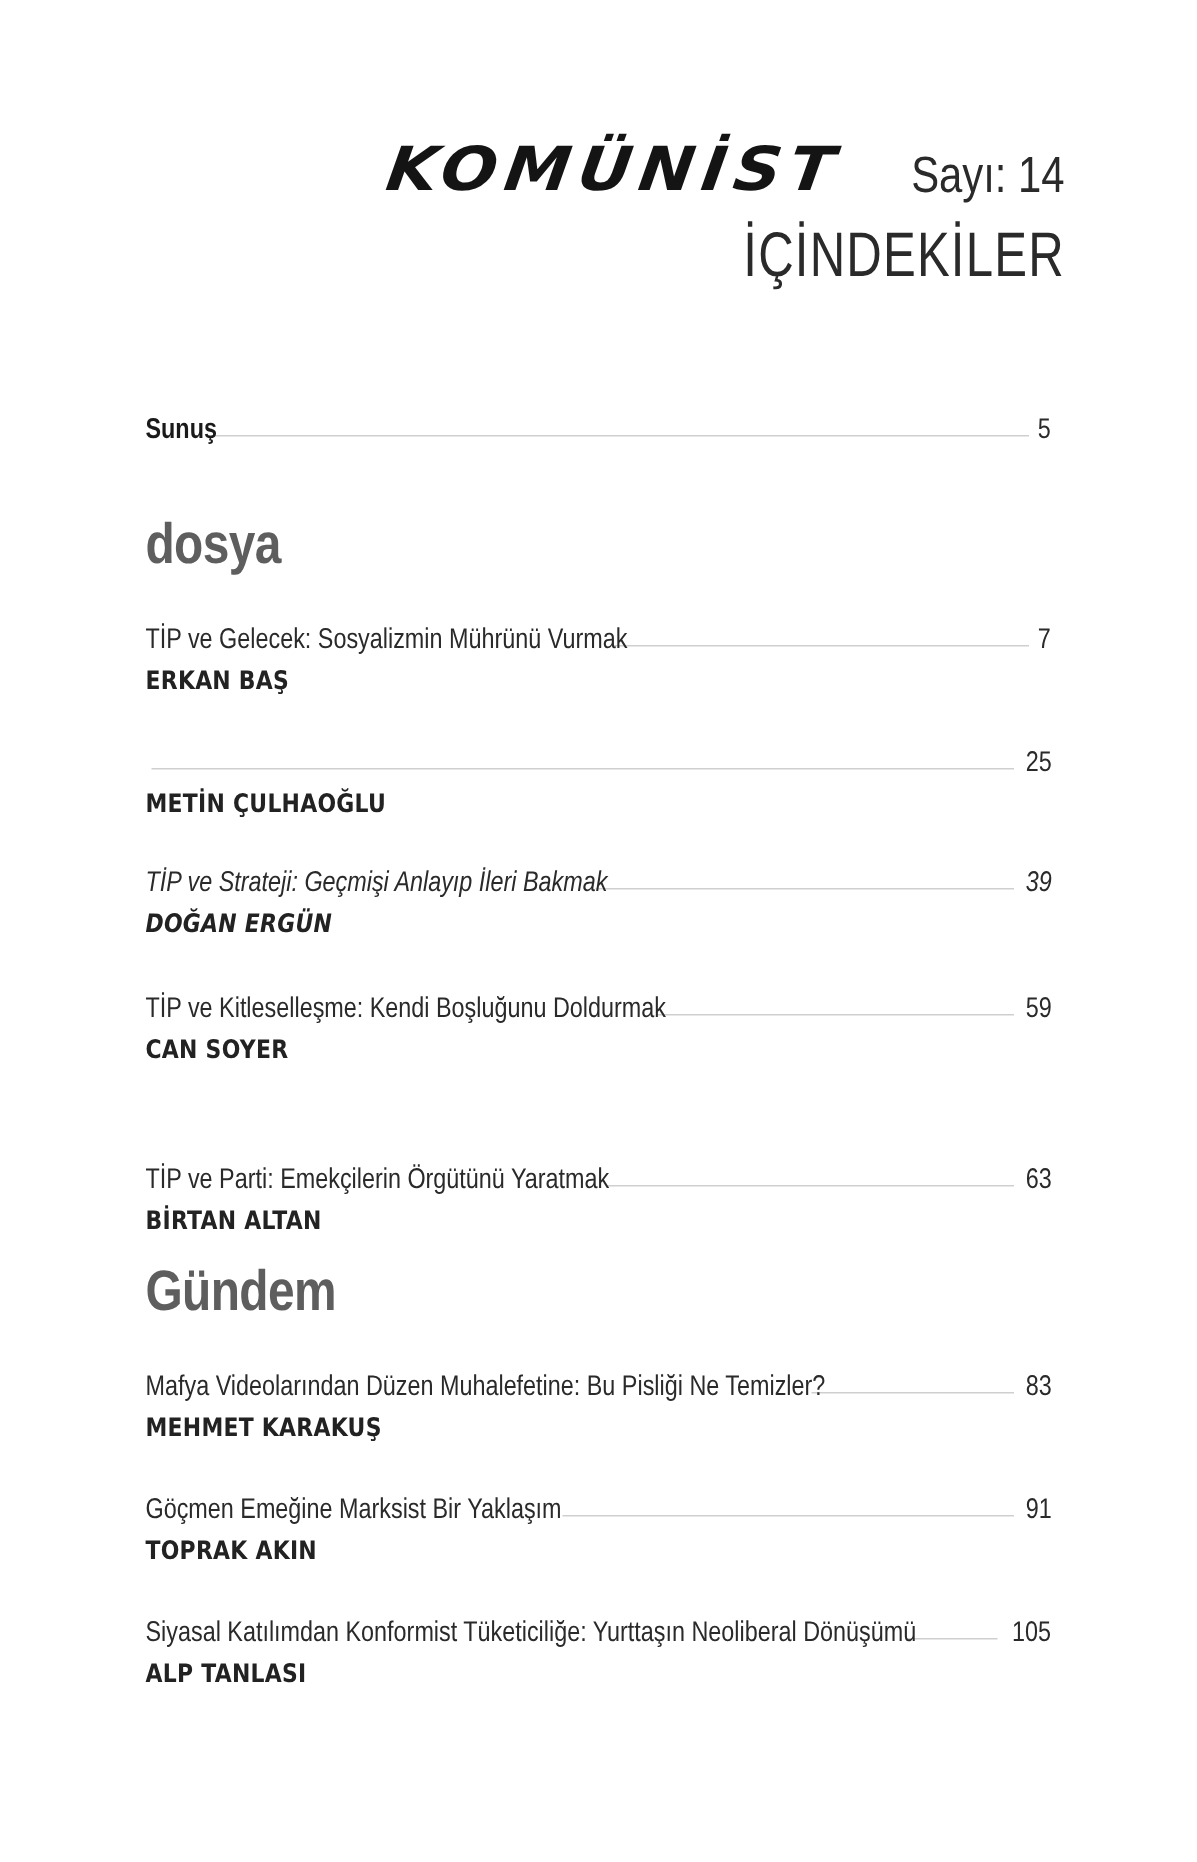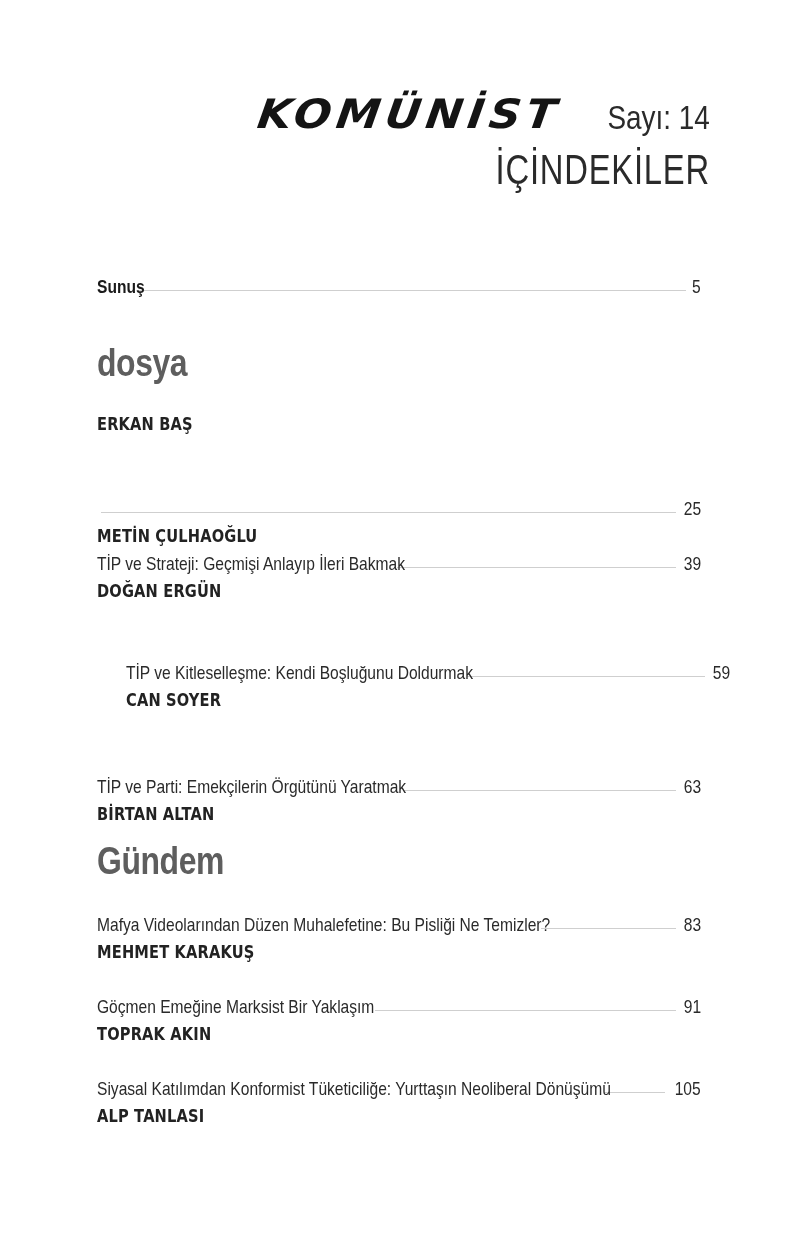--- a/index.html
+++ b/index.html
@@ -140,41 +140,46 @@
     <span class="leader"></span>
     <span class="page-num">5</span>
   </div>
 </div>
 
 <div class="block" style="top:342px;">
   <span class="section-heading">dosya</span>
 </div>
 
 <div class="block" style="top:408px;">
+  <div class="entry-row">
+    <span class="title-wrap" style="width:308px;"><span class="entry-title">TİP ve Gelecek: Sosyalizmin Mührünü Vurmak</span></span>
+    <span class="leader"></span>
+    <span class="page-num">7</span>
+  </div>
   <span class="author">ERKAN BAŞ</span>
 </div>
 
 <div class="block" style="top:490px;">
   <div class="entry-row">
     <span class="leader"></span>
     <span class="page-num">25</span>
   </div>
   <span class="author">METİN ÇULHAOĞLU</span>
 </div>
 
-<div class="block" style="top:545px;">
+<div class="block" style="top:570px;font-style:italic;">
   <div class="entry-row">
     <span class="title-wrap" style="width:296px;"><span class="entry-title">TİP ve Strateji: Geçmişi Anlayıp İleri Bakmak</span></span>
     <span class="leader"></span>
     <span class="page-num">39</span>
   </div>
   <span class="author">DOĞAN ERGÜN</span>
 </div>
 
-<div class="block" style="top:654px;margin-left:29px;">
+<div class="block" style="top:654px;">
   <div class="entry-row">
     <span class="title-wrap" style="width:337px;"><span class="entry-title">TİP ve Kitleselleşme: Kendi Boşluğunu Doldurmak</span></span>
     <span class="leader"></span>
     <span class="page-num">59</span>
   </div>
   <span class="author">CAN SOYER</span>
 </div>
 
 <div class="block" style="top:768px;">
   <div class="entry-row">

